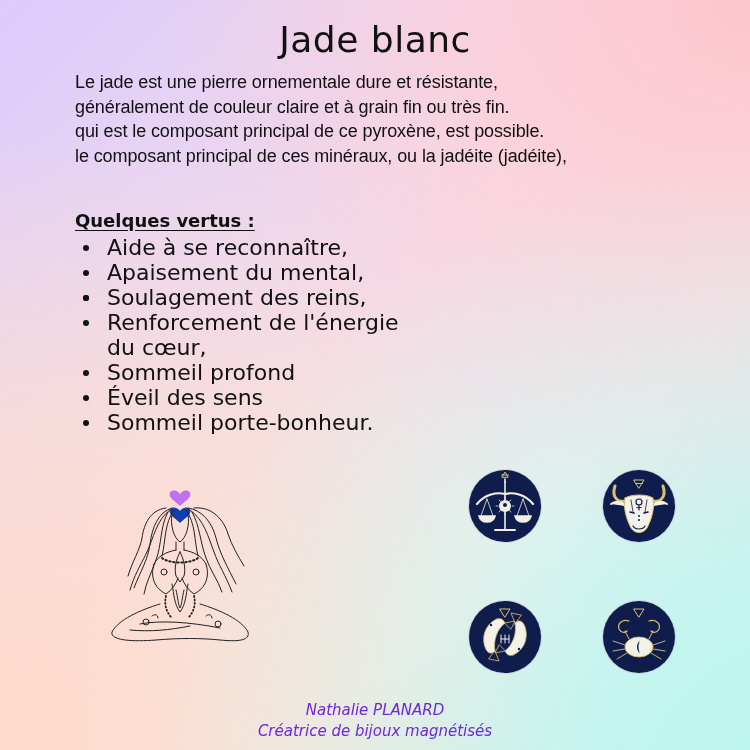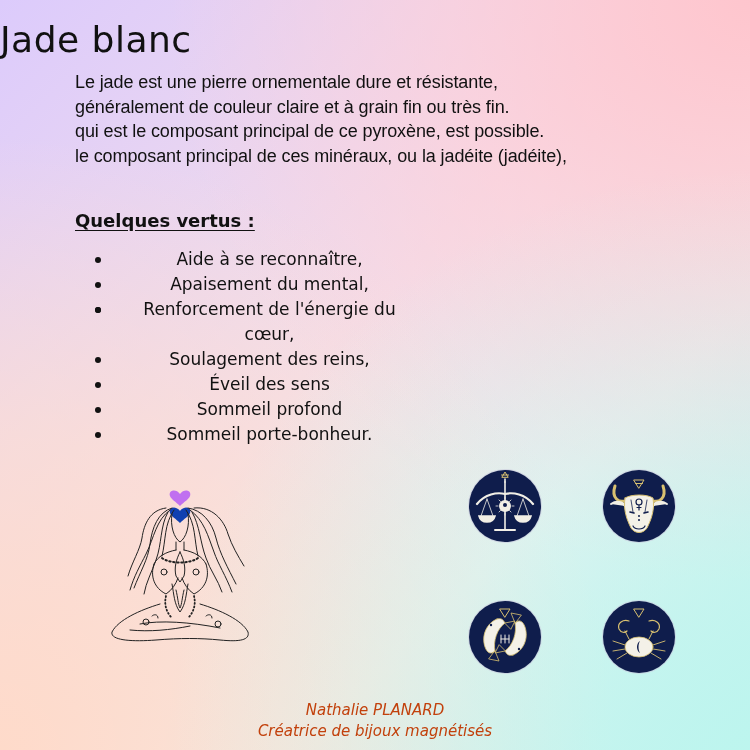--- a/index.html
+++ b/index.html
@@ -16,39 +16,39 @@
     background: radial-gradient(circle at 100% 0%, rgba(255,196,204,0.95) 0%, rgba(255,205,214,0.6) 28%, rgba(255,215,225,0) 55%); }
   .bg .l3 { position:absolute; inset:0;
     background: radial-gradient(circle at 0% 100%, rgba(255,218,200,0.95) 0%, rgba(255,222,205,0.6) 30%, rgba(255,225,210,0) 58%); }
   .bg .l4 { position:absolute; inset:0;
     background: radial-gradient(circle at 100% 100%, rgba(188,245,238,0.9) 0%, rgba(195,245,240,0.4) 30%, rgba(200,245,240,0) 55%); }
 
   .content { position: relative; z-index: 1; }
 
   .title {
     position: absolute; left: 0; width: 750px; top: 18px;
-    text-align: left; font-size: 36px; font-weight: 400; letter-spacing: 0.5px;
+    text-align: center; font-size: 36px; font-weight: 400; letter-spacing: 0.5px;
     font-family: "DejaVu Sans", sans-serif; line-height: 44px;
   }
   .intro {
     position: absolute; left: 75px; top: 70px; width: 600px;
     font-size: 18px; line-height: 24.6px; letter-spacing: -0.1px;
     font-family: "Liberation Sans", sans-serif;
   }
   .intro span { display: block; white-space: nowrap; }
 
   .virtues-heading {
     position: absolute; left: 75px; top: 210px;
     font-size: 18px; font-weight: 700; text-decoration: underline;
     text-underline-offset: 3px; font-family: "DejaVu Sans", sans-serif; text-align: center;
   }
   .virtues {
     position: absolute; left: 78px; top: 235px; width: 330px;
-    margin: 12px; padding: 0; list-style: none;
-    font-size: 17px; line-height: 25px; font-family: "DejaVu Sans", sans-serif; text-align: center;
+    margin: 0; padding: 0; list-style: none;
+    font-size: 22px; line-height: 25px; font-family: "DejaVu Sans", sans-serif;
   }
   .virtues li { position: relative; padding-left: 29px; }
   .virtues li .bullet {
     position: absolute; left: 5px; top: 10px; width: 6px; height: 6px;
     border-radius: 50%; background: #111;
   }
 
   .meditation { position: absolute; left: 100px; top: 480px; width: 160px; height: 175px; }
 
   .zodiac {
@@ -58,21 +58,21 @@
   }
   .zodiac svg { width: 72px; height: 72px; display: block; }
   #z-libra { left: 469px; top: 470px; }
   #z-taurus { left: 603px; top: 470px; }
   #z-pisces { left: 469px; top: 601px; }
   #z-cancer { left: 603px; top: 601px; }
 
   .footer {
     position: absolute; left: 0; width: 750px; top: 700px;
     text-align: center; font-style: italic; font-size: 15px; line-height: 21px;
-    font-family: "DejaVu Sans", sans-serif; color: #c2410c;
+    font-family: "DejaVu Sans", sans-serif; color: #6d28d9;
   }
   .footer span { display: block; }
 </style>
 </head>
 <body>
 
 <div class="bg">
   <div class="l1"></div>
     <div class="l2"></div>
     <div class="l3"></div>
@@ -89,24 +89,24 @@
     <span>qui est le composant principal de ce pyroxène, est possible.</span>
     <span>le composant principal de ces minéraux, ou la jadéite (jadéite),</span>
   </div>
 
   <div class="virtues-heading">Quelques vertus :</div>
 
   <ul class="virtues">
     <li><i class="bullet"></i><span>Aide à se reconnaître,</span></li>
     <li><i class="bullet"></i><span>Apaisement du mental,</span></li>
     <li><i class="bullet"></i></li>
+    <li><i class="bullet"></i><span>Soulagement des reins,</span></li>
     <li><i class="bullet"></i><span>Renforcement de l'énergie du cœur,</span></li>
-    <li><i class="bullet"></i><span>Soulagement des reins,</span></li>
+    <li><i class="bullet"></i><span>Sommeil profond</span></li>
     <li><i class="bullet"></i><span>Éveil des sens</span></li>
-    <li><i class="bullet"></i><span>Sommeil profond</span></li>
     <li><i class="bullet"></i><span>Sommeil porte-bonheur.</span></li>
   </ul>
 
   <div class="meditation">
     <svg viewBox="0 0 160 175" width="160" height="175" fill="none" stroke="#222" stroke-width="1" stroke-linecap="round" stroke-linejoin="round">
 
       <path d="M80 14 C76 8,68 10,70 16 C71 19,76 22,80 26 C84 22,89 19,90 16 C92 10,84 8,80 14Z" fill="#c070f0" stroke="none"></path>
       <path d="M80 31 C76 25,68 27,70 33 C71 36,76 39,80 43 C84 39,89 36,90 33 C92 27,84 25,80 31Z" fill="#1040b0" stroke="none"></path>
 
       <path d="M72 34 C70 46,74 58,80 62 C86 58,90 46,88 34"></path>

